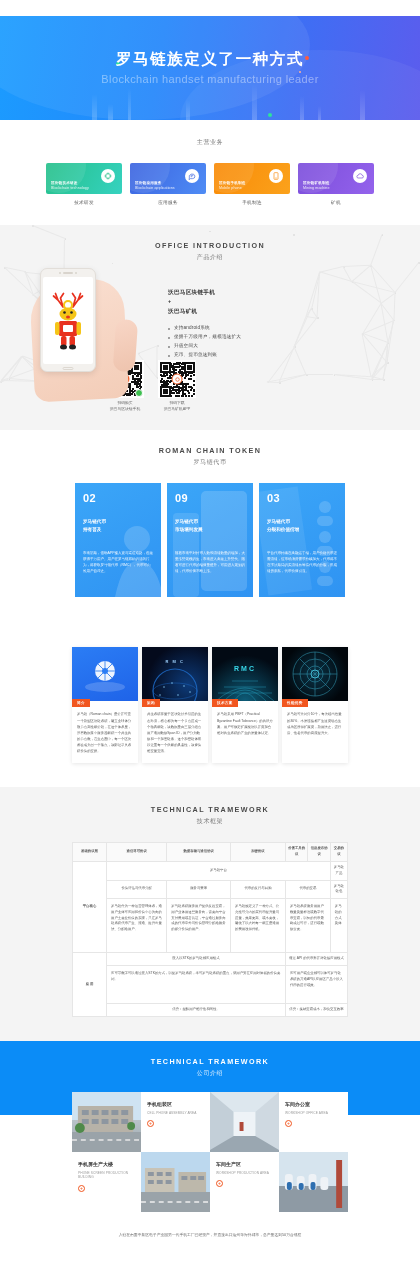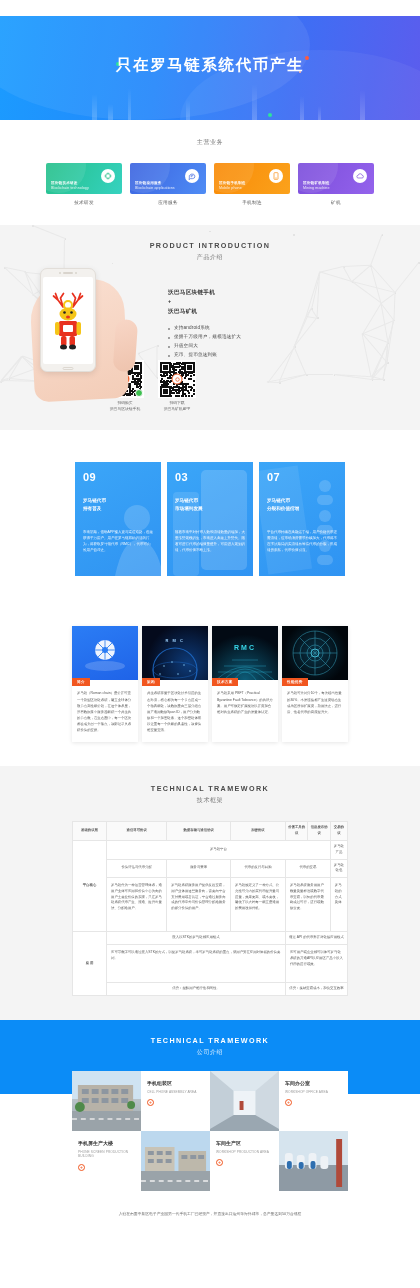--- a/index.html
+++ b/index.html
@@ -265,21 +265,22 @@
       <i style="left:300px;width:4px;height:24px;"></i>
       <i style="left:318px;width:3px;height:14px;"></i>
       <i style="left:360px;width:5px;height:30px;"></i>
       <div class="dot" style="left:116px;top:46px;width:4px;height:4px;background:#2ee39a;"></div>
       <div class="dot" style="left:305px;top:40px;width:4px;height:4px;background:#ff5a3d;"></div>
       <div class="dot" style="left:299px;top:55px;width:2.4px;height:2.4px;background:#ffb199;"></div>
       <div class="dot" style="left:268px;top:97px;width:4px;height:4px;background:#2ee39a;"></div>
 
     </div>
     <div class="hero-inner">
-      <div class="hero-t2">只在罗马链系统代币产生</div>
+      <div class="hero-t2">罗马链族定义了一种方式</div>
+      <div class="hero-t3">Blockchain handset manufacturing leader</div>
     </div>
   </section>
 
   <section class="main-business">
     <div class="sec-head">
       <div class="sec-cn">主营业务</div>
     </div>
     <div class="biz-row">
 
       <div class="biz-item">
@@ -477,21 +478,21 @@
         <div class="nl" style="left: 1.24731px; top: 155.208px; width: 7.88451px; transform: rotate(-0.28271rad);"></div>
         <div class="nl" style="left: 1.24731px; top: 155.208px; width: 32.027px; transform: rotate(-0.866486rad);"></div>
         <div class="nl" style="left: 1.24731px; top: 155.208px; width: 45.0931px; transform: rotate(0.022768rad);"></div>
         <div class="nl" style="left: 267.512px; top: 156.76px; width: 44.3641px; transform: rotate(-0.922632rad);"></div>
         <div class="nl" style="left: 8.81883px; top: 153.009px; width: 25.8167px; transform: rotate(-1.03562rad);"></div>
         <div class="nl" style="left: 8.81883px; top: 153.009px; width: 37.6483px; transform: rotate(0.0857943rad);"></div>
         <div class="nl" style="left: 79.0163px; top: 164.685px; width: 33.7622px; transform: rotate(-2.88861rad);"></div>
         <div class="nl" style="left: 21.9851px; top: 130.802px; width: 35.2058px; transform: rotate(0.807281rad);"></div>
       </div>
     <div class="sec-head" style="position:relative;z-index:3;">
-      <div class="sec-en">PRODUCT INTRODUCTION</div>
+      <div class="sec-en">OFFICE INTRODUCTION</div>
       <div class="sec-cn">产品介绍</div>
     </div>
 
     <div class="prod-body">
       <div class="phone-wrap">
         <div class="hand"></div>
         <div class="phone">
           <div class="phone-top">
             <span style="width:2px;height:2px;border-radius:50%;"></span>
             <span style="width:10px;height:1.6px;"></span>
@@ -1092,61 +1093,65 @@
         </div>
         <div class="qr-cap">
           <div>扫码下载</div>
           <div>沃巴马矿机APP</div>
         </div>
       </div>
     </div>
   </section>
 
   <section class="token">
+    <div class="sec-head">
+      <div class="sec-en">ROMAN CHAIN TOKEN</div>
+      <div class="sec-cn">罗马链代币</div>
+    </div>
     <div class="token-row">
 
       <div class="token-card">
         <svg class="tbg" viewBox="0 0 86 114" preserveAspectRatio="none">
           <circle cx="62" cy="56" r="13" fill="#fff"></circle>
             <path d="M40 114 q8-38 24-36 q18 2 24 36z" fill="#fff"></path>
         </svg>
-        <div class="token-num">09</div>
+        <div class="token-num">02</div>
         <div class="token-sub">
           <div>罗马链代币</div>
           <div>持有普及</div>
         </div>
         <div class="token-desc">市场初期，借助APP接入更与渠道通路，迅速获得千万用户。用户在罗马链系统的活跃行为，将获取罗马链代币（RMC），代币可由长用户自理之。</div>
       </div>
 
       <div class="token-card">
         <svg class="tbg" viewBox="0 0 86 114" preserveAspectRatio="none">
           <rect x="34" y="8" width="46" height="100" rx="5" fill="#fff"></rect>
             <rect x="6" y="30" width="26" height="84" rx="4" fill="#fff" opacity=".7"></rect>
         </svg>
-        <div class="token-num">03</div>
+        <div class="token-num">09</div>
         <div class="token-sub">
           <div>罗马链代币</div>
           <div>市场墙到发展</div>
         </div>
         <div class="token-desc">随着市场中对持币人数和流通数量的增加，大量涨势规模的生，市场进入高速上升势头。随着可进行代币的增值量提升，可用进入规划的通，代币价值不断上涨。</div>
       </div>
 
       <div class="token-card">
         <svg class="tbg" viewBox="0 0 86 114" preserveAspectRatio="none">
           <g fill="#fff">
               <circle cx="66" cy="24" r="6"></circle>
               <rect x="58" y="33" width="16" height="10" rx="5"></rect>
           <circle cx="66" cy="54" r="6"></circle>
               <rect x="58" y="63" width="16" height="10" rx="5"></rect>
           <circle cx="66" cy="84" r="6"></circle>
               <rect x="58" y="93" width="16" height="10" rx="5"></rect>
             </g>
           <rect x="2" y="6" width="44" height="104" fill="#fff" opacity=".5" transform="rotate(-8 24 58)"></rect>
         </svg>
-        <div class="token-num">07</div>
+        <div class="token-num">03</div>
         <div class="token-sub">
           <div>罗马链代币</div>
           <div>分裂和价值衍增</div>
         </div>
         <div class="token-desc">平台代币持续在高融运于增，用户价格代币还需流通，但市场消费需求持续加大，代币将不在求法期待的买流通有等待代币的分裂，形成通货膨胀，代币价值引涨。</div>
       </div>
 
     </div>
   </section>
 

